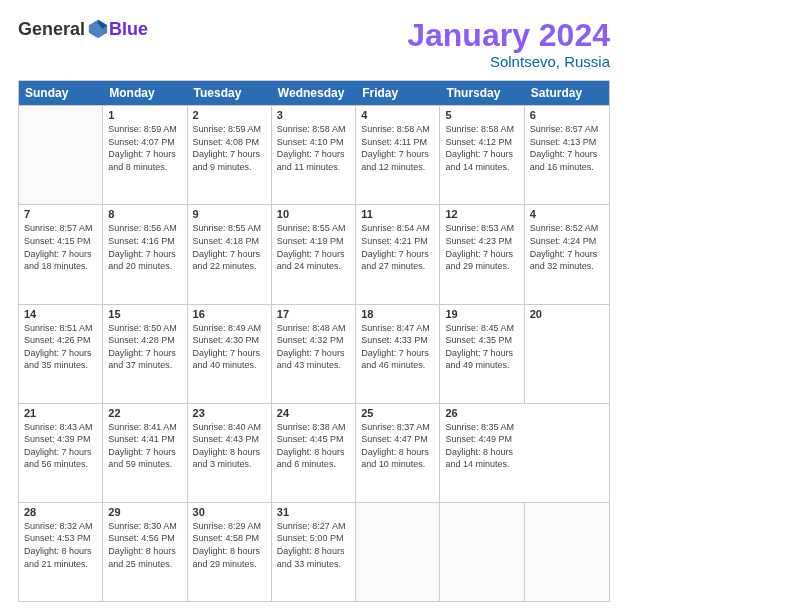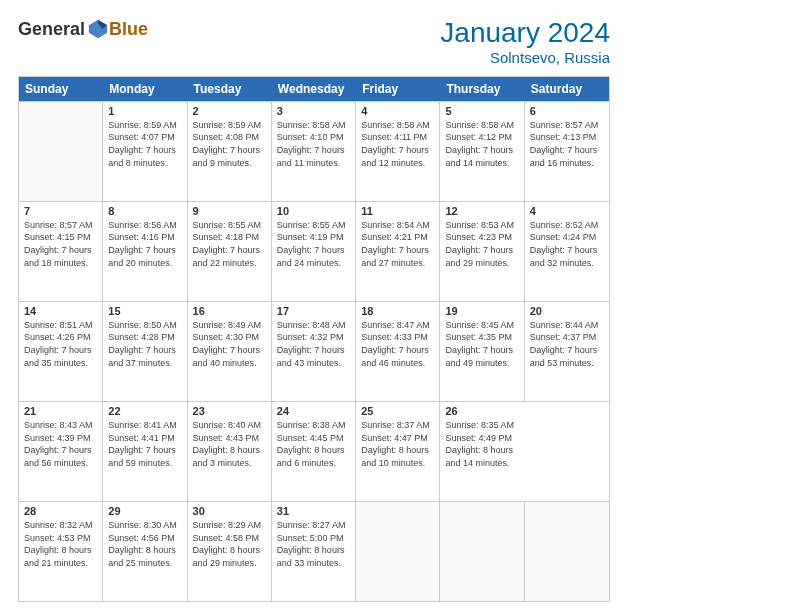--- a/index.html
+++ b/index.html
@@ -34,34 +34,34 @@
       gap: 0;
     }
     .logo-general {
       font-size: 18px;
       font-weight: bold;
       color: #333;
     }
     .logo-blue {
       font-size: 18px;
       font-weight: bold;
-      color: #a16207;
+      color: #6d28d9;
     }
     .logo-icon {
       width: 22px;
       height: 22px;
       margin-left: 2px;
     }
     .title-block {
       text-align: right;
     }
     .month-title {
-      font-size: 28px;
-      font-weight: normal;
-      color: #0369a1;
+      font-size: 32px;
+      font-weight: bold;
+      color: #8b5cf6;
       line-height: 1.1;
     }
     .location {
       font-size: 15px;
       color: #0369a1;
     }
     .calendar {
       flex: 1;
       display: flex;
       flex-direction: column;
@@ -226,21 +226,20 @@
           <div class="cal-cell">
             <div class="day-num">18</div>
             <div class="day-info">Sunrise: 8:47 AM<br>Sunset: 4:33 PM<br>Daylight: 7 hours and 46 minutes.</div>
           </div>
           <div class="cal-cell">
             <div class="day-num">19</div>
             <div class="day-info">Sunrise: 8:45 AM<br>Sunset: 4:35 PM<br>Daylight: 7 hours and 49 minutes.</div>
           </div>
           <div class="cal-cell">
             <div class="day-num">20</div>
-            <div class="day-info">Sunrise: 8:44 AM<br>Sunset: 4:37 PM<br>Daylight: 7 hours and 53 minutes.</div>
           </div>
         </div>
         <div class="cal-row">
           <div class="cal-cell">
             <div class="day-num">21</div>
             <div class="day-info">Sunrise: 8:43 AM<br>Sunset: 4:39 PM<br>Daylight: 7 hours and 56 minutes.</div>
           </div>
           <div class="cal-cell">
             <div class="day-num">22</div>
             <div class="day-info">Sunrise: 8:41 AM<br>Sunset: 4:41 PM<br>Daylight: 7 hours and 59 minutes.</div>

